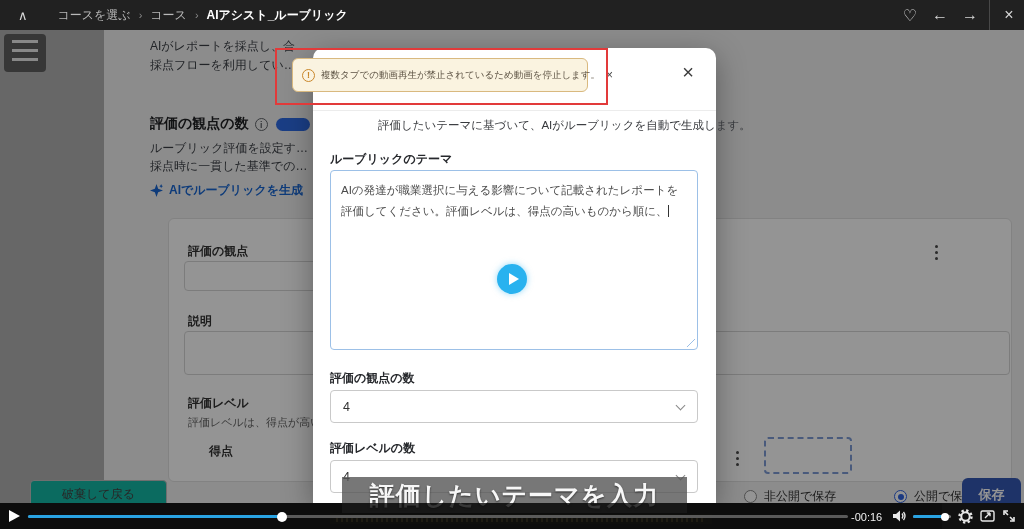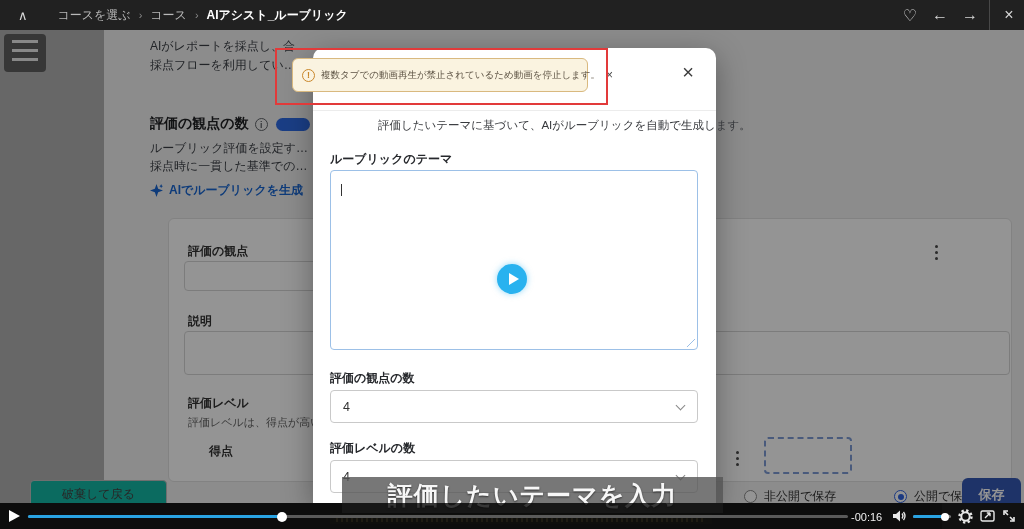--- a/index.html
+++ b/index.html
@@ -77,21 +77,21 @@
   .toast-msg { font-size:9.5px; color:#5c5243; white-space:nowrap; }
   .toast-x { margin-left:6px; font-size:12px; color:#4a4a4a; }
   #redbox { position:absolute; left:275px; top:18px; width:333px; height:57px; border:2px solid #e23a3a;
             z-index:5; pointer-events:none; }
 
   
   #bigplay { position:absolute; left:497px; top:234px; width:30px; height:30px; border-radius:50%;
              background:#29b2ef; z-index:6; box-shadow:0 0 6px rgba(41,178,239,.5); }
   #bigplay::after { content:""; position:absolute; left:12px; top:9px;
              border-left:10px solid #fff; border-top:6px solid transparent; border-bottom:6px solid transparent; }
-  #caption { position:absolute; left:342px; top:477px; width:381px; height:36px; background:rgba(85,85,85,0.8);
+  #caption { position:absolute; left:342px; top:477px; width:345px; height:36px; background:rgba(85,85,85,0.8);
              z-index:5; display:flex; align-items:center; justify-content:center;
              font-size:25px; font-weight:bold; color:#f7f7f7; letter-spacing:1px;
              text-shadow:0 1px 2px rgba(0,0,0,.6); white-space:nowrap; }
   #caption2 { position:absolute; left:330px; top:514px; width:382px; height:10px; background:rgba(32,30,22,.88); z-index:5; }
   #caption2 i { display:block; margin:3px 6px 0 6px; height:5px;
        background:repeating-linear-gradient(90deg, rgba(205,175,85,.5) 0 2px, transparent 2px 5px); }
 
   
   #controls { position:absolute; left:0; top:503px; width:942px; height:26px; background:rgba(12,12,12,0.82);
               z-index:10; }
@@ -193,21 +193,21 @@
     <div class="save-btn">保存</div>
 
     <div id="dim"></div>
 
     <div id="modal">
       <span class="modal-close">×</span>
       <div class="modal-div"></div>
       <div class="m-intro">評価したいテーマに基づいて、AIがルーブリックを自動で生成します。</div>
       <div class="m-lbl" style="top:103px;">ルーブリックのテーマ</div>
       <div class="m-textarea">
-        <span class="cursor-bar"></span>
+        <span>AIの発達が職業選択に与える影響について記載されたレポートを評価してください。評価レベルは、得点の高いものから順に、</span><span class="cursor-bar"></span>
         <span class="resize"></span>
       </div>
       <div class="m-lbl" style="top:322px;">評価の観点の数</div>
       <div class="m-select" style="top:342px;">
         <span>4</span>
         <span class="chev"></span>
       </div>
       <div class="m-lbl" style="top:392px;">評価レベルの数</div>
       <div class="m-select" style="top:412px;">
         <span>4</span>

